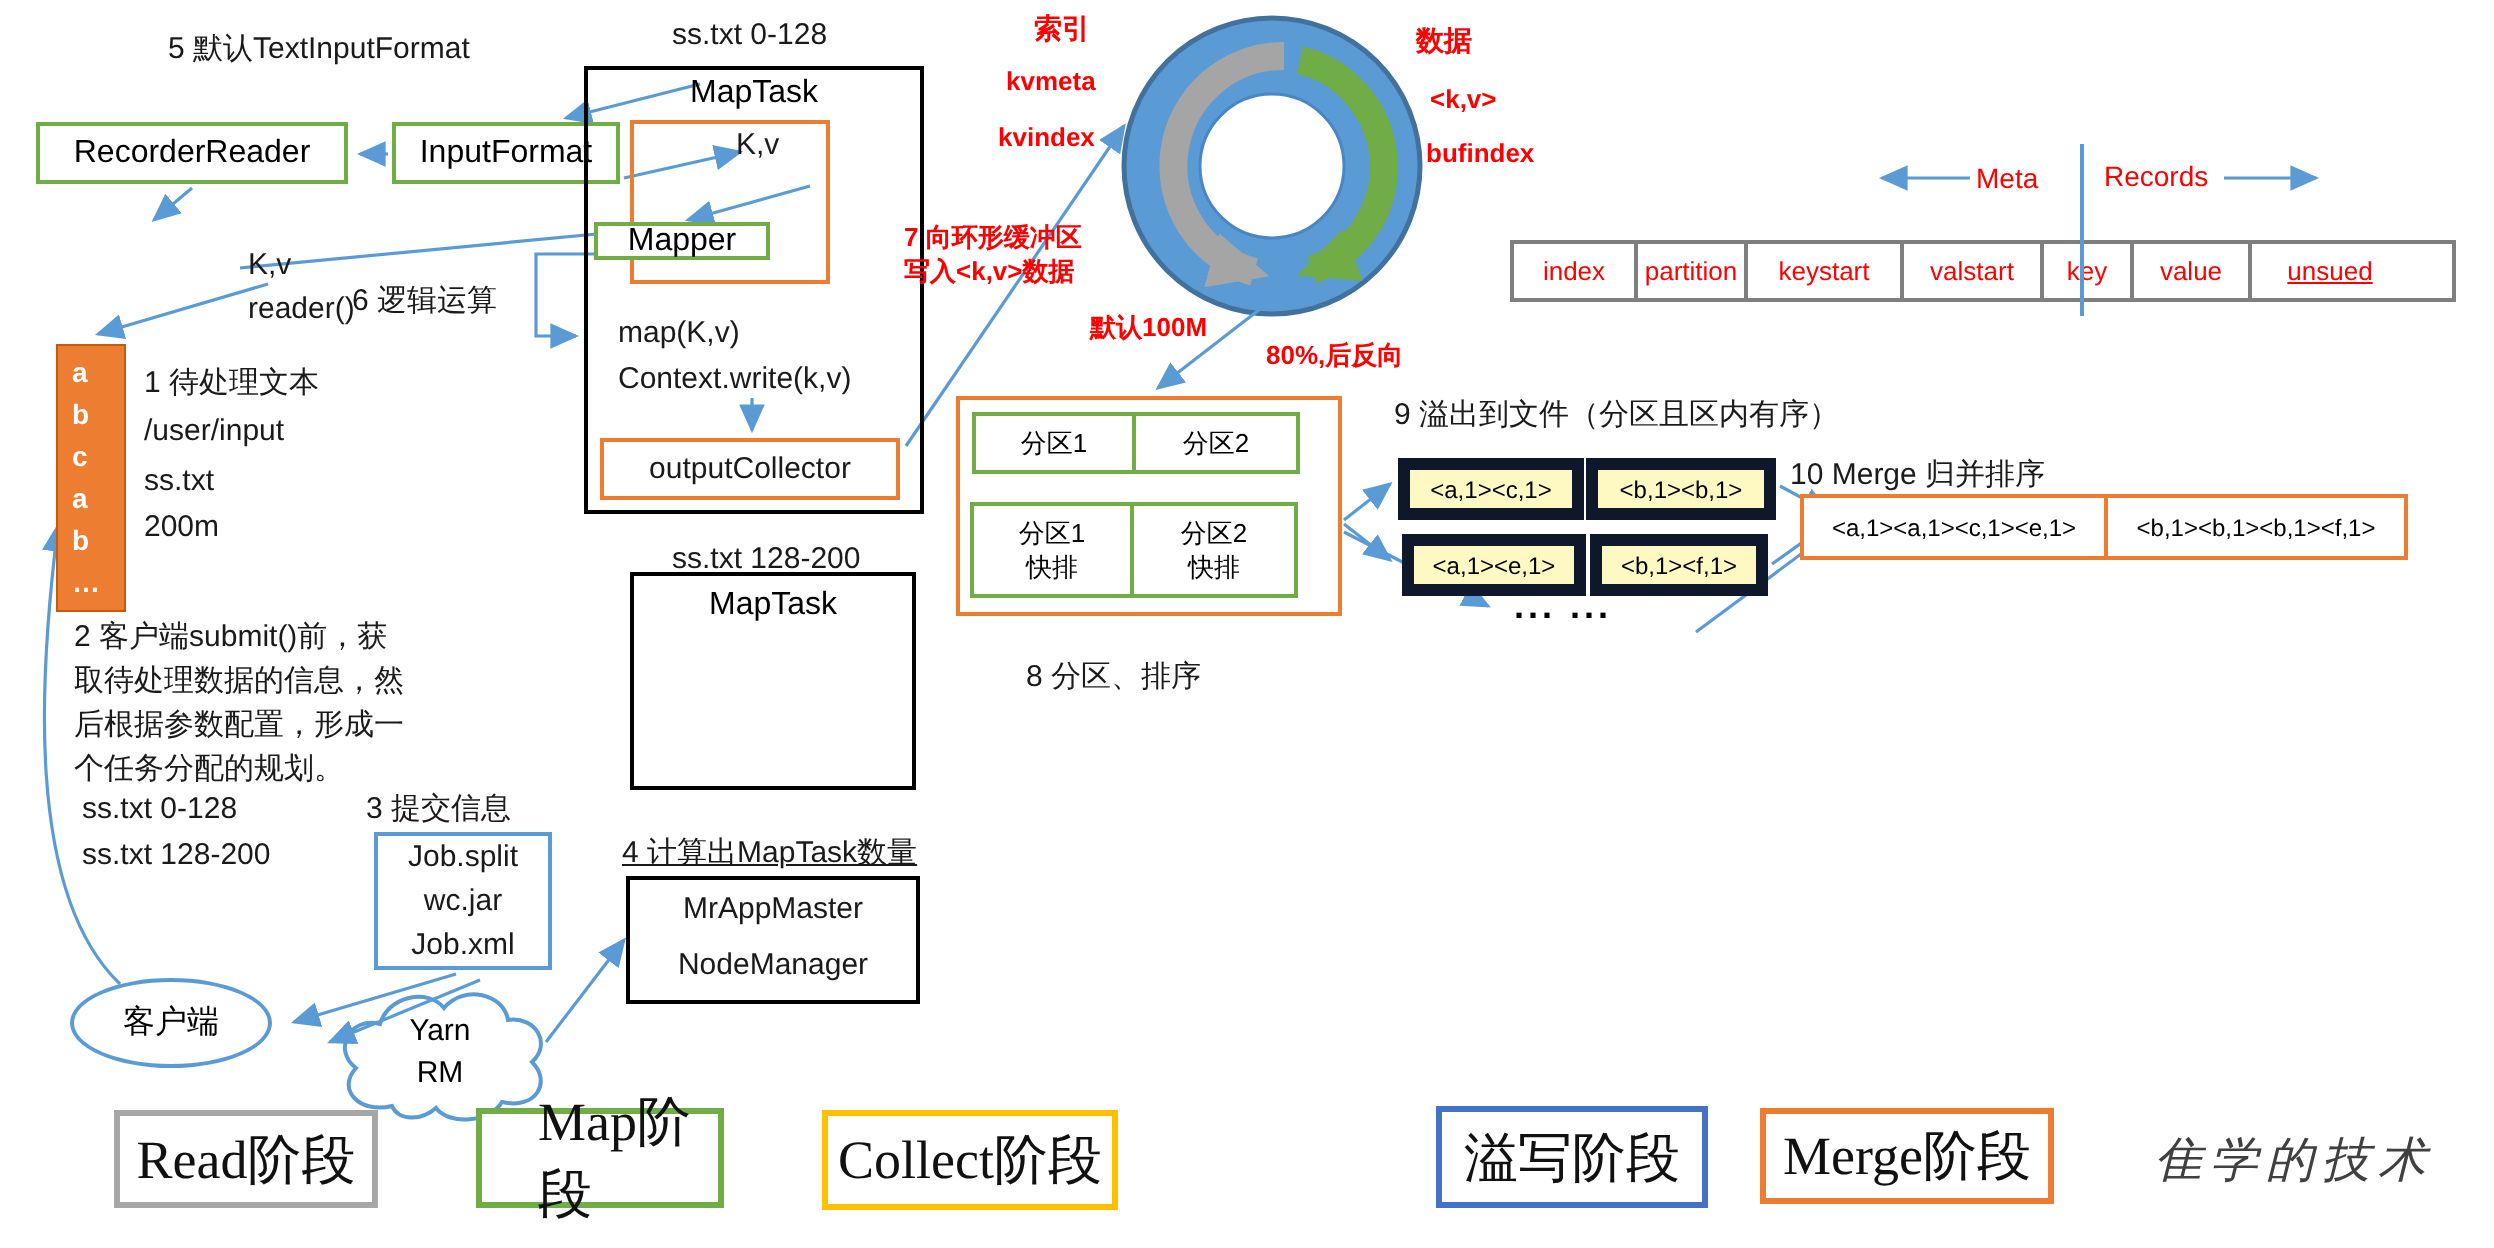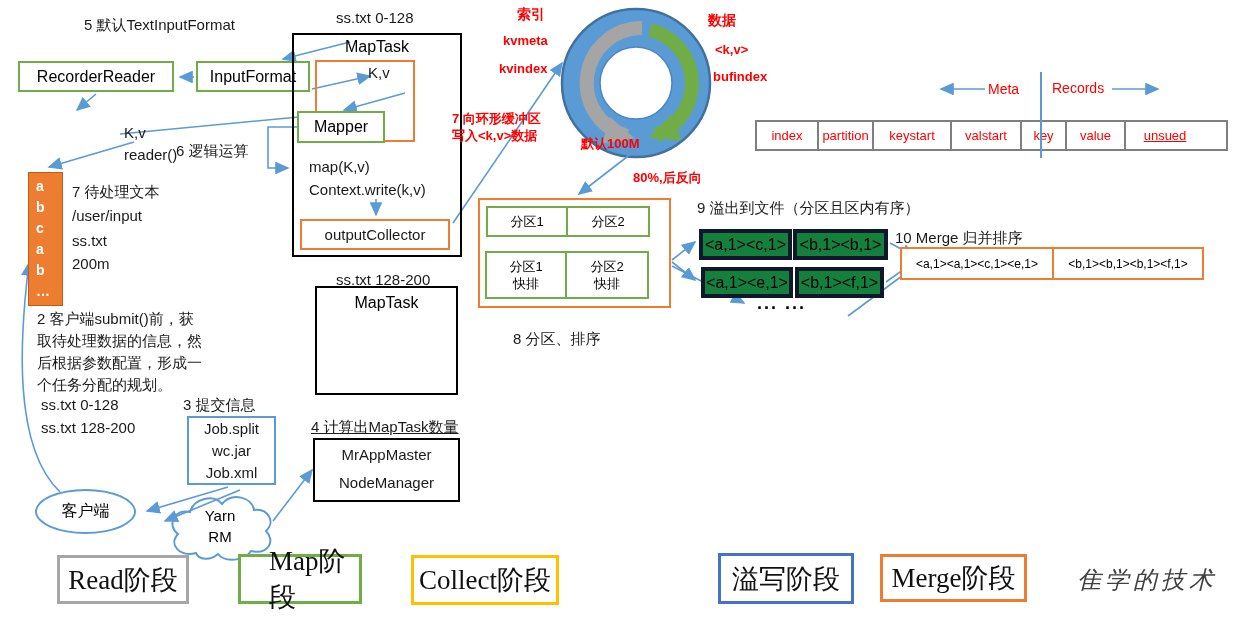--- a/index.html
+++ b/index.html
@@ -16,22 +16,22 @@
   .orange{border-color:#ED7D31;}
   .blueb{border-color:#5B9BD5;}
   .red{color:#FF0000;font-weight:bold;font-size:13px;line-height:17px;}
   .redbig{font-size:14px;}
   .redn{color:#FF0000;font-size:14px;font-weight:normal;}
   .mcell{border-right:2px solid #7F7F7F;display:flex;align-items:center;justify-content:center;
          color:#FF0000;font-size:13px;box-sizing:border-box;height:100%;background:#fff;}
   .mcell:last-child{border-right:none;text-decoration:underline;}
   .pcell{border:2px solid #70AD47;background:#fff;display:flex;align-items:center;
          justify-content:center;text-align:center;font-size:13px;line-height:17px;box-sizing:border-box;}
-  .spill{border:4px solid #0f172a;background:#15803d;display:flex;align-items:center;
-         justify-content:center;font-size:16px;box-sizing:border-box;}
+  .spill{border:6px solid #0f172a;background:#fef9c3;display:flex;align-items:center;
+         justify-content:center;font-size:12px;box-sizing:border-box;}
   .stage{border:3px solid;background:#fff;display:flex;align-items:center;justify-content:center;
          font-family:"Liberation Serif",serif;font-size:27px;color:#111;box-sizing:border-box;z-index:2;}
   .st-read{border-color:#A6A6A6;}
   .st-map{border-color:#70AD47;padding-left:28px;}
   .st-collect{border-color:#FFC000;}
   .st-spill{border-color:#4472C4;}
   .st-merge{border-color:#ED7D31;}
   .z2{z-index:2;}
   #conn{position:absolute;left:0;top:0;z-index:1;}
   #vline{position:absolute;left:1040px;top:72px;width:2px;height:86px;background:#5B9BD5;z-index:3;}
@@ -109,38 +109,38 @@
   <div class="abs lbl pre z2" style="left:124px;top:122px;">K,v
 reader()</div>
   <div class="abs lbl z2" style="left:176px;top:140px;">6 逻辑运算</div>
 
   <div class="abs lbl z2" style="left:336px;top:7px;">ss.txt 0-128</div>
   <div class="abs box nofill z2" style="left:292px;top:33px;width:170px;height:224px;align-items:flex-start;padding-top:3px;">
     <span class="big16">MapTask</span>
   </div>
   <div class="abs box orange nofill z2" style="left:315px;top:60px;width:100px;height:82px;"></div>
   <div class="abs lbl z2" style="left:368px;top:62px;">K,v</div>
-  <div class="abs box green z2" style="left:297px;top:111px;width:88px;height:32px;">
+  <div class="abs box green z2" style="left:297px;top:111px;width:88px;height:19px;">
     <span class="big16">Mapper</span>
   </div>
   <div class="abs lbl pre z2" style="left:309px;top:155px;line-height:23px;">map(K,v)
 Context.write(k,v)</div>
   <div class="abs box orange z2" style="left:300px;top:219px;width:150px;height:31px;">
     <span class="lbl">outputCollector</span>
   </div>
 
   <div class="abs red redbig z2" style="left:517px;top:6px;">索引</div>
   <div class="abs red z2" style="left:503px;top:32px;">kvmeta</div>
   <div class="abs red z2" style="left:499px;top:60px;">kvindex</div>
   <div class="abs red redbig z2" style="left:708px;top:12px;">数据</div>
   <div class="abs red z2" style="left:715px;top:41px;">&lt;k,v&gt;</div>
   <div class="abs red z2" style="left:713px;top:68px;">bufindex</div>
   <div class="abs red pre z2" style="left:452px;top:110px;">7 向环形缓冲区
 写入&lt;k,v&gt;数据</div>
-  <div class="abs red z2" style="left:545px;top:135px;margin-left:36px;">默认100M</div>
+  <div class="abs red z2" style="left:545px;top:155px;">默认100M</div>
   <div class="abs red z2" style="left:633px;top:169px;">80%,后反向</div>
 
   <div class="abs redn z2" style="left:988px;top:81px;">Meta</div>
   <div class="abs redn z2" style="left:1052px;top:80px;">Records</div>
   <div class="abs z2" style="left:755px;top:120px;width:473px;height:31px;display:flex;border:2px solid #7F7F7F;background:#fff;">
     <div class="mcell" style="width:62px;">index</div>
     <div class="mcell" style="width:55px;">partition</div>
     <div class="mcell" style="width:78px;">keystart</div>
     <div class="mcell" style="width:70px;">valstart</div>
     <div class="mcell" style="width:45px;">key</div>
@@ -172,21 +172,21 @@
   </div>
 
   <div id="inputcol" class="abs" style="left:28px;top:172px;width:35px;height:134px;">
     <span>a</span>
     <span>b</span>
     <span>c</span>
     <span>a</span>
     <span>b</span>
     <span>…</span>
   </div>
-  <div class="abs lbl pre z2" style="left:72px;top:180px;line-height:24px;">7 待处理文本
+  <div class="abs lbl pre z2" style="left:72px;top:180px;line-height:24px;">1 待处理文本
 /user/input</div>
   <div class="abs lbl pre z2" style="left:72px;top:229px;line-height:23px;">ss.txt
 200m</div>
   <div class="abs lbl pre z2" style="left:37px;top:308px;width:218px;">2 客户端submit()前，获
 取待处理数据的信息，然
 后根据参数配置，形成一
 个任务分配的规划。</div>
   <div class="abs lbl pre z2" style="left:41px;top:393px;line-height:23px;">ss.txt  0-128
 ss.txt  128-200</div>
 

